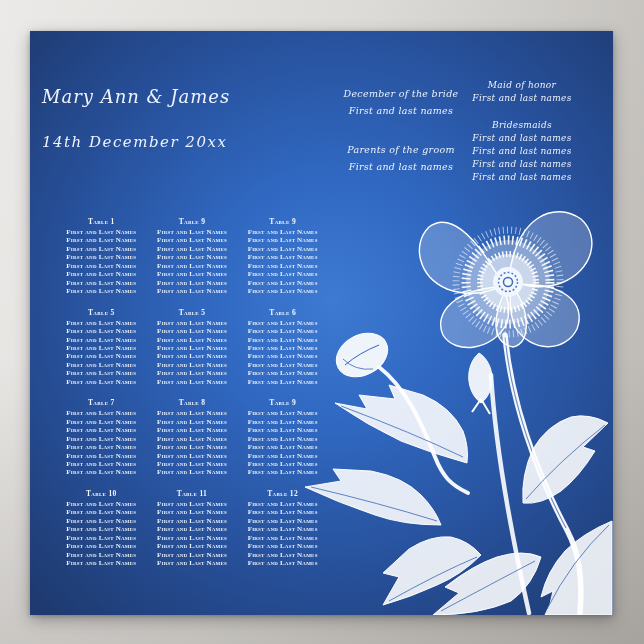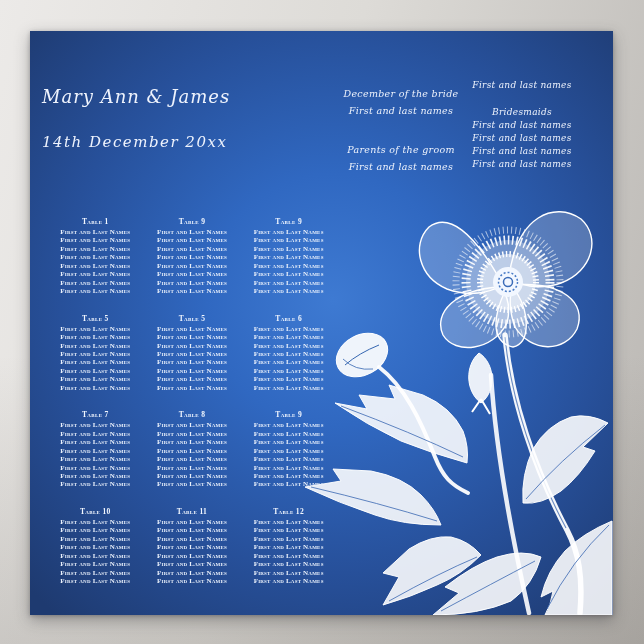--- a/index.html
+++ b/index.html
@@ -27,21 +27,21 @@
   .side-col{position:absolute;text-align:center;font-style:italic;color:#edf2fc;z-index:2;}
   #family-column{left:300px;top:54px;width:142px;font-size:9.5px;}
   #family-column .side-group{margin-bottom:22px;}
   #family-column .role,#family-column .names{line-height:17px;letter-spacing:.3px;}
   #wedding-party-column{left:428px;top:48px;width:128px;font-size:9px;}
   #wedding-party-column .side-group{margin-bottom:14px;}
   #wedding-party-column .role,#wedding-party-column .names{line-height:13px;letter-spacing:.3px;}
   #tables-grid{
     position:absolute;left:26px;top:186px;width:272px;z-index:2;
     display:grid;grid-template-columns:repeat(3,1fr);row-gap:12px;column-gap:0;
-    font-family:"Liberation Serif", serif;font-variant:small-caps;text-align:center;gap:18px;
+    font-family:"Liberation Serif", serif;font-variant:small-caps;text-align:center;
   }
   .table-label{font-size:7.5px;font-weight:bold;line-height:9px;margin-bottom:2px;letter-spacing:.35px;color:#f2f7ff;}
   .guest{font-size:7px;font-weight:bold;line-height:8.45px;letter-spacing:.2px;color:#e9f0fb;white-space:nowrap;}
 </style>
 </head>
 <body>
 
 <div class="poster">
 
   <svg class="flower" width="330" height="430" viewBox="0 0 330 430" xmlns="http://www.w3.org/2000/svg">
@@ -112,20 +112,21 @@
         <div class="role">December of the bride</div>
         <div class="names">First and last names</div>
       </div>
       <div class="side-group">
         <div class="role">Parents of the groom</div>
         <div class="names">First and last names</div>
       </div>
     </div>
   <div class="side-col" id="wedding-party-column">
       <div class="side-group">
+        <div class="role">Maid of honor</div>
         <div class="names">First and last names</div>
       </div>
       <div class="side-group">
         <div class="role">Bridesmaids</div>
         <div class="names">First and last names</div>
         <div class="names">First and last names</div>
         <div class="names">First and last names</div>
         <div class="names">First and last names</div>
       </div>
     </div>

